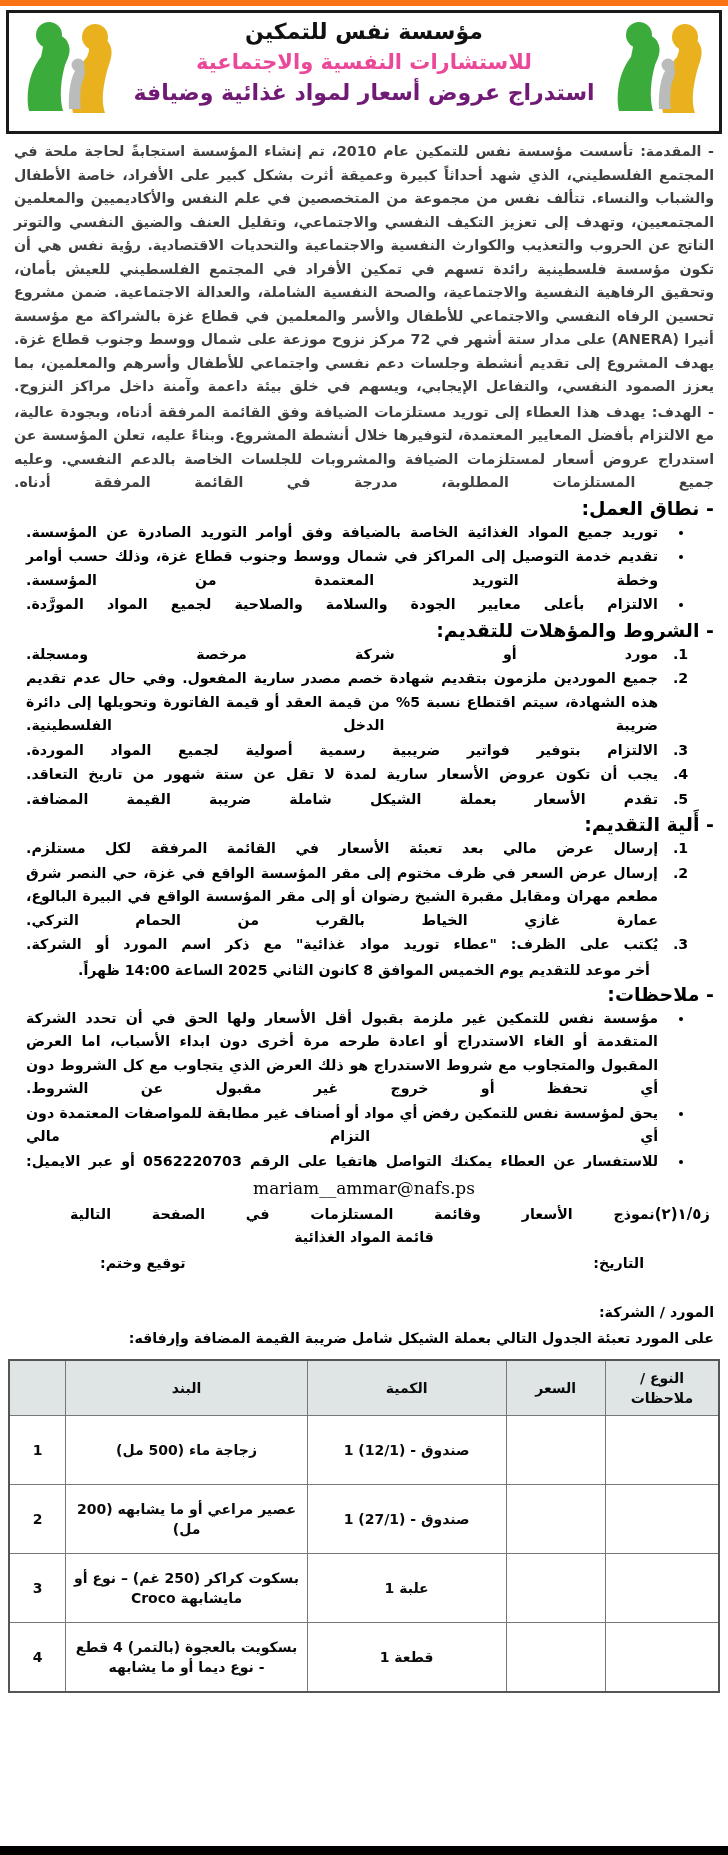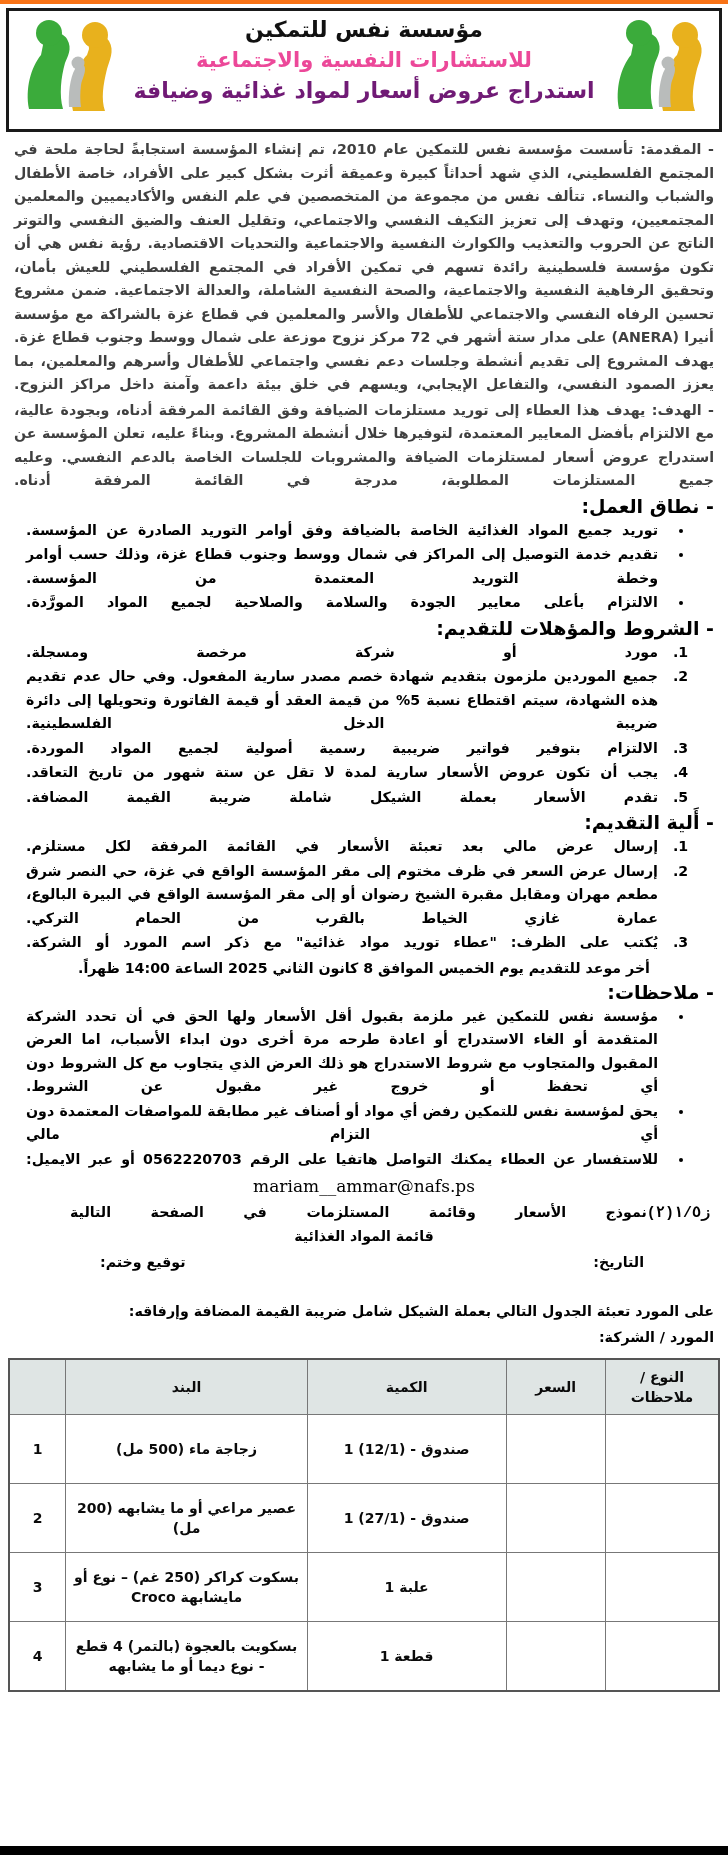--- a/index.html
+++ b/index.html
@@ -7,21 +7,21 @@
     width:728px;
     font-family:"DejaVu Sans","Liberation Sans",sans-serif;
     color:#000;
   }
   .page{
     width:728px;
     min-height:1855px;
     position:relative;
     background:#fff;
     box-sizing:border-box;
-    border-top:4px solid #f97316;
+    border-top:6px solid #f97316;
     border-bottom:9px solid #000;
   }
   
   .letterhead{
     position:relative;
     border:3px solid #1a1a1a;
     margin:4px 6px 0 6px;
     height:118px;
     overflow:hidden;
     background:#fff;
@@ -119,21 +119,20 @@
   }
   .noteline{
     margin:2px 0 0 0;
     font-size:14.2px;font-weight:bold;line-height:23px;
     display:flex;justify-content:space-between;align-items:baseline;
   }
   .noteline .ref{
     font-size:15px;font-weight:bold;
     letter-spacing:0;
     padding-right:4px;
-    font-family:Liberation Mono, monospace;
   }
   .noteline .mid{ flex:1; text-align:right; }
   .sigrow{
     display:flex;
     justify-content:space-between;
     font-size:14.2px;font-weight:bold;
     line-height:23px;
     margin:3px 0 0 0;
     padding:0 70px 0 86px;
   }
@@ -260,22 +259,22 @@
     </div>
 
     <p class="centerline">قائمة المواد الغذائية</p>
 
     <div class="sigrow">
       <span>التاريخ:</span>
       <span>توقيع وختم:</span>
     </div>
 
     <div class="supplier-block">
+      <p class="rightline">المورد / الشركة:</p>
       <p class="rightline">على المورد تعبئة الجدول التالي بعملة الشيكل شامل ضريبة القيمة المضافة وإرفاقه:</p>
-      <p class="rightline">المورد / الشركة:</p>
     </div>
   </div>
 
   <div class="tbl-wrap">
     <table class="items outerframe">
       <colgroup>
         <col class="c-note">
           <col class="c-price">
           <col class="c-qty">
           <col class="c-item">

